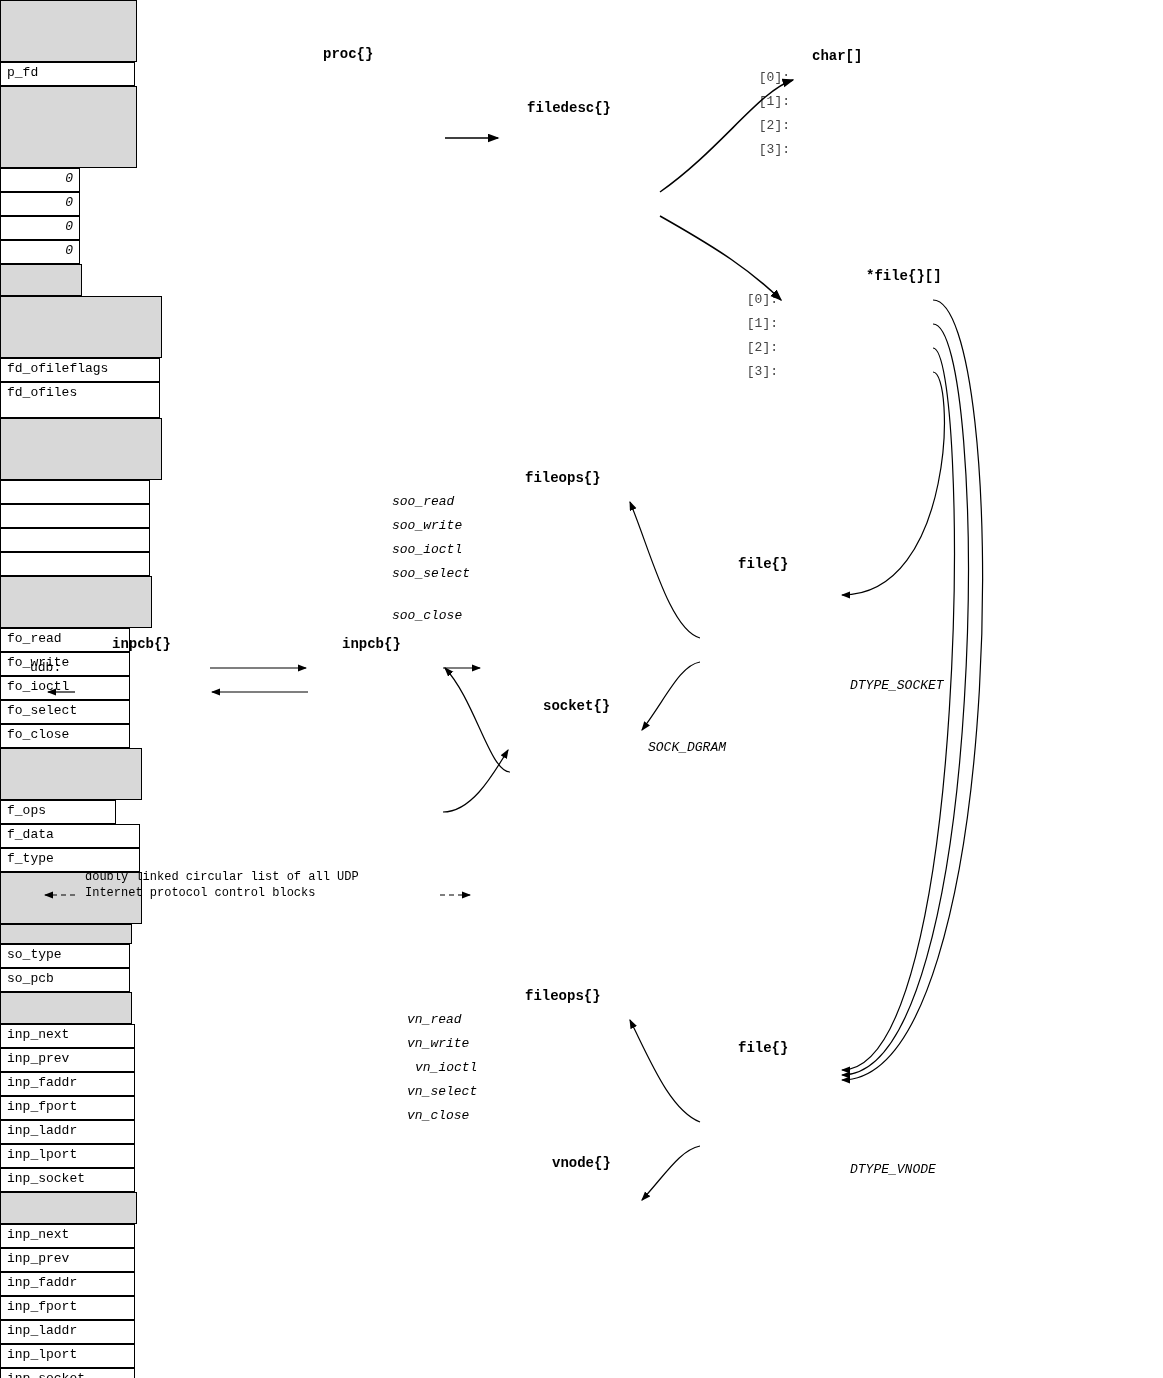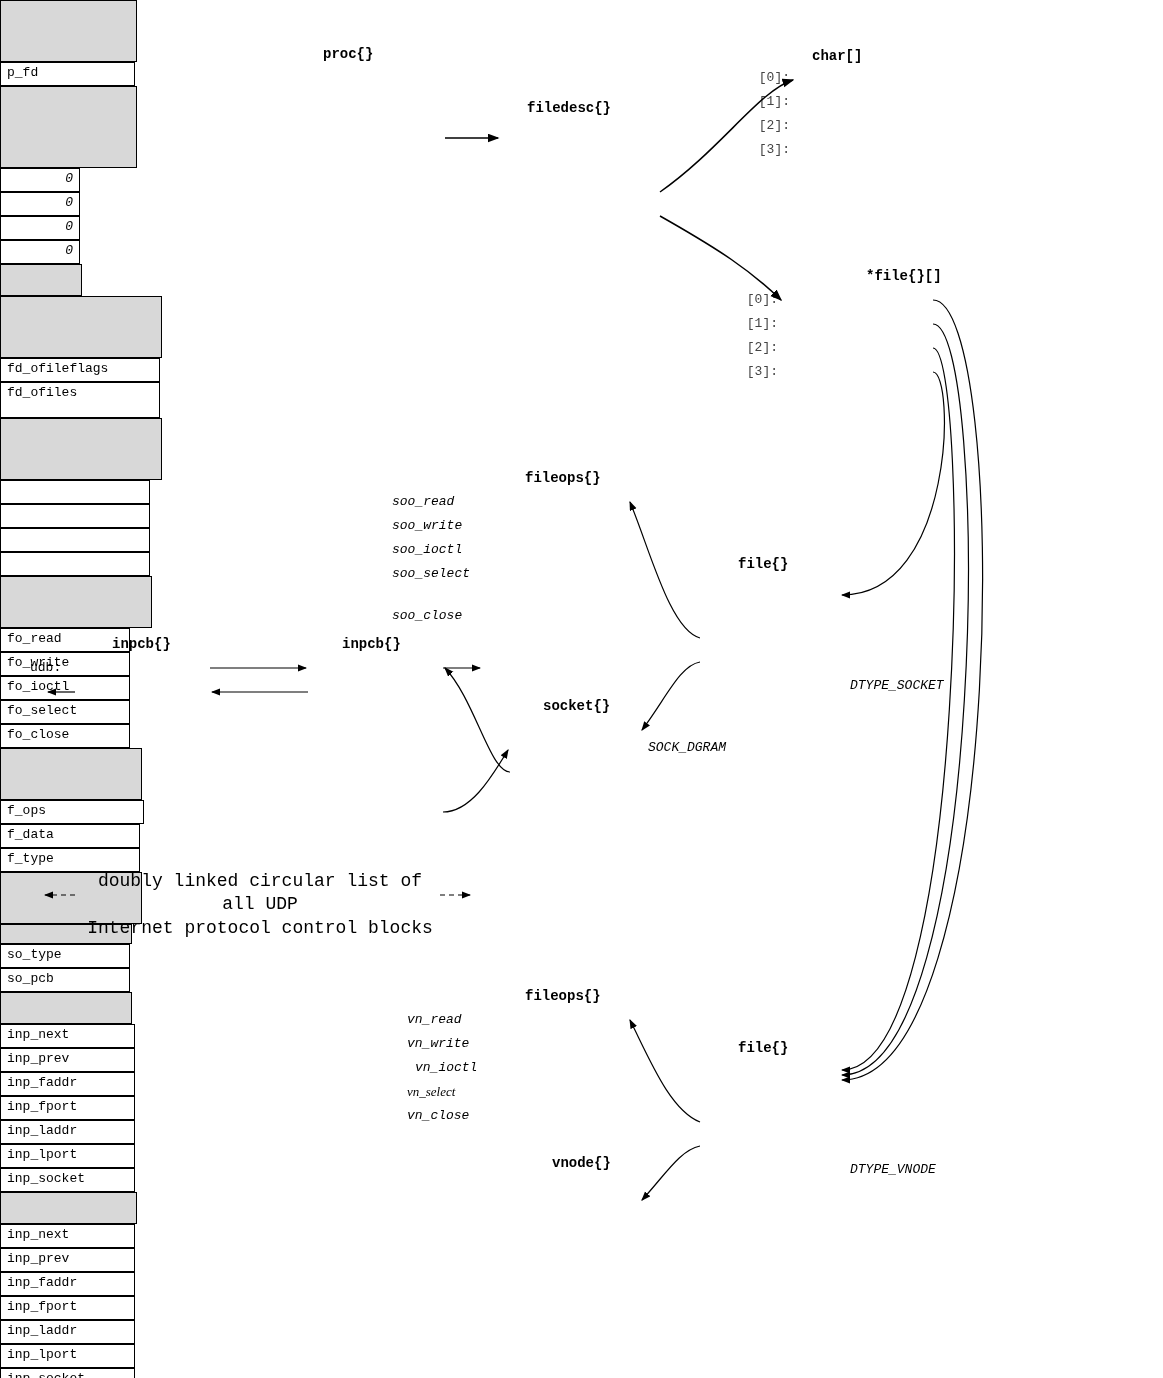--- a/index.html
+++ b/index.html
@@ -38,22 +38,22 @@
   .side-label {
     position: absolute;
     font-style: italic;
     font-size: 13px;
   }
   .italic {
     font-style: italic;
   }
   .caption {
     position: absolute;
-    font-size: 18px;
-    text-align: center;
+    font-size: 12px;
+    text-align: left;
     line-height: 1.3;
   }
   svg.overlay {
     position: absolute;
     top: 0; left: 0;
     width: 1163px;
     height: 1378px;
     pointer-events: none;
   }
 </style>
@@ -100,21 +100,21 @@
 <div class="side-label" style="left:392px; top:566px;">soo_select</div>
 <div class="side-label" style="left:392px; top:608px;">soo_close</div>
 <div class="white-row" style="left:498px; top:490px; width:130px; height:24px;">fo_read</div>
 <div class="white-row" style="left:498px; top:514px; width:130px; height:24px;">fo_write</div>
 <div class="white-row" style="left:498px; top:538px; width:130px; height:24px;">fo_ioctl</div>
 <div class="white-row" style="left:498px; top:562px; width:130px; height:24px;">fo_select</div>
 <div class="white-row" style="left:498px; top:586px; width:130px; height:24px;">fo_close</div>
 
 <div class="struct-title" style="left:738px; top:556px;">file{}</div>
 <div class="gray-fill" style="left:700px; top:576px; width:140px; height:50px;"></div>
-<div class="white-row" style="left:700px; top:626px; width:144px; height:24px;">f_ops</div>
+<div class="white-row" style="left:700px; top:626px; width:116px; height:24px;">f_ops</div>
 <div class="white-row" style="left:700px; top:650px; width:140px; height:24px;">f_data</div>
 <div class="white-row" style="left:700px; top:674px; width:140px; height:24px;">f_type</div>
 <div class="gray-fill" style="left:700px; top:698px; width:140px; height:50px;"></div>
 <div class="side-label" style="left:850px; top:678px;">DTYPE_SOCKET</div>
 
 <div class="struct-title" style="left:543px; top:698px;">socket{}</div>
 <div class="gray-fill" style="left:510px; top:718px; width:130px; height:18px;"></div>
 <div class="white-row" style="left:510px; top:736px; width:130px; height:24px;">so_type</div>
 <div class="white-row" style="left:510px; top:760px; width:130px; height:24px;">so_pcb</div>
 <div class="gray-fill" style="left:510px; top:784px; width:130px; height:30px;"></div>
@@ -141,21 +141,21 @@
 <div class="white-row" style="left:308px; top:800px; width:135px; height:24px;">inp_socket</div>
 
 <div class="caption" style="left:85px; top:870px; width:350px;">
   <span>doubly linked circular list of all UDP<br>Internet protocol control blocks</span>
 </div>
 
 <div class="struct-title" style="left:525px; top:988px;">fileops{}</div>
 <div class="side-label" style="left:407px; top:1012px;">vn_read</div>
 <div class="side-label" style="left:407px; top:1036px;">vn_write</div>
 <div class="side-label" style="left:415px; top:1060px;text-align:right;">vn_ioctl</div>
-<div class="side-label" style="left:407px; top:1084px;font-family:Liberation Serif, serif;">vn_select</div>
+<div class="side-label" style="left:407px; top:1084px;">vn_select</div>
 <div class="side-label" style="left:407px; top:1108px;">vn_close</div>
 
 <div class="struct-title" style="left:738px; top:1040px;">file{}</div>
 
 <div class="side-label" style="left:850px; top:1162px;">DTYPE_VNODE</div>
 
 <div class="struct-title" style="left:541px; top:1155px;margin-left:11px;">vnode{}</div>
 
 <svg class="overlay">
   <defs>

